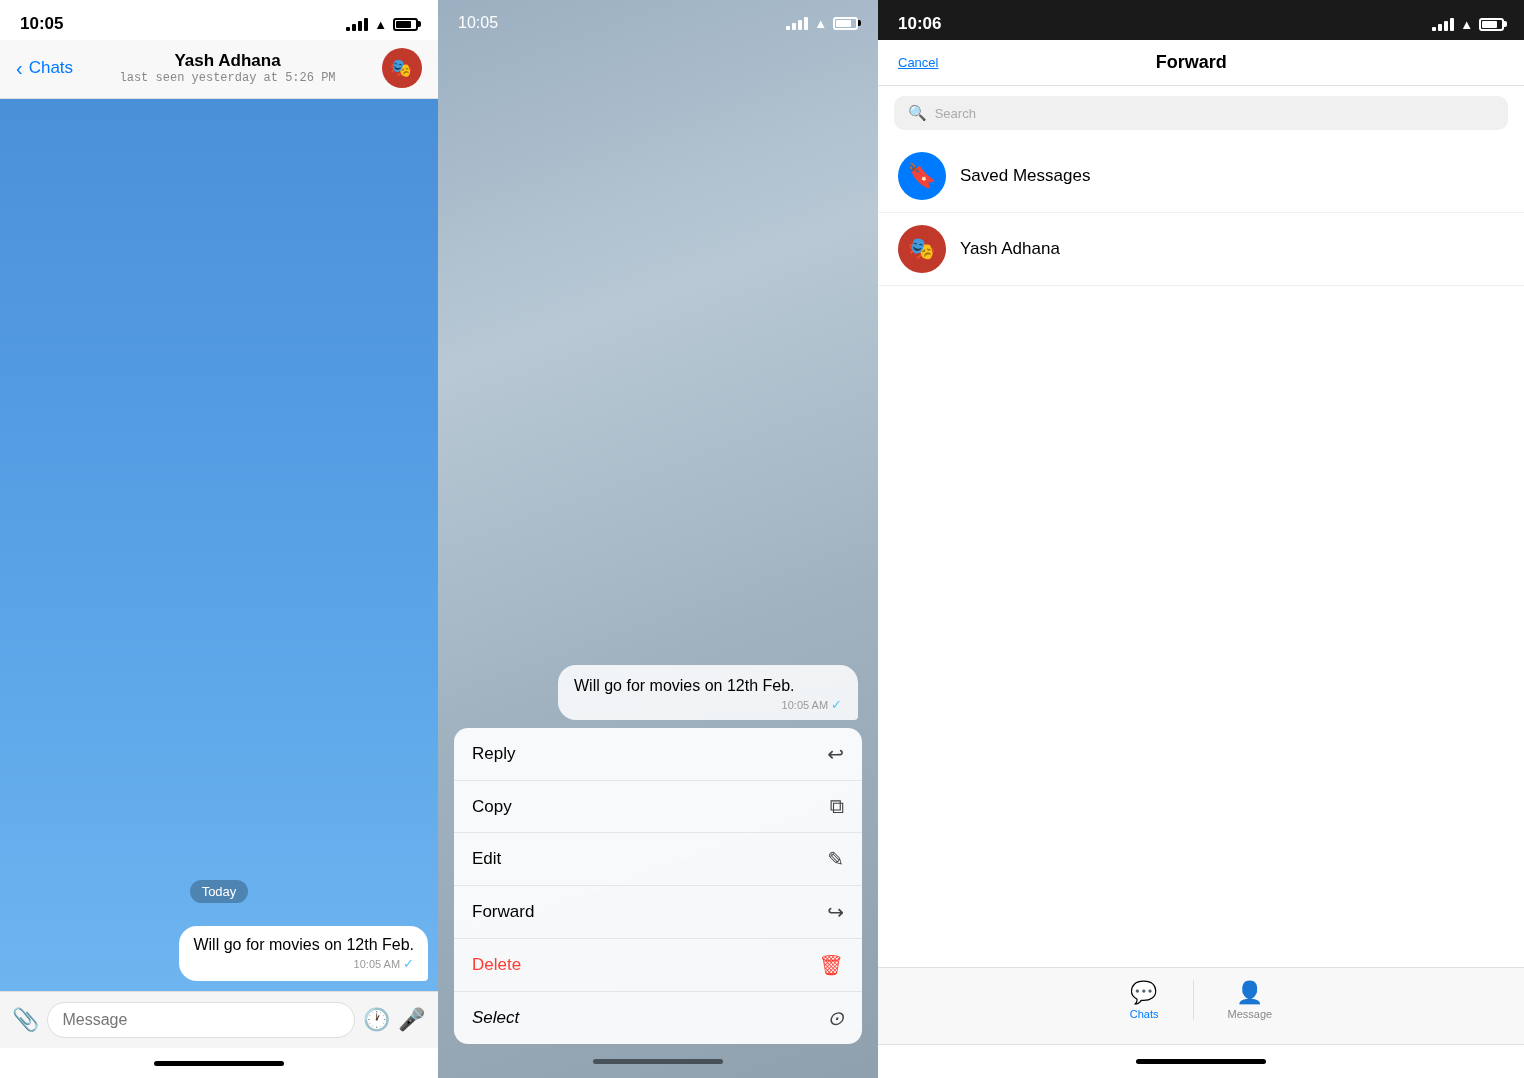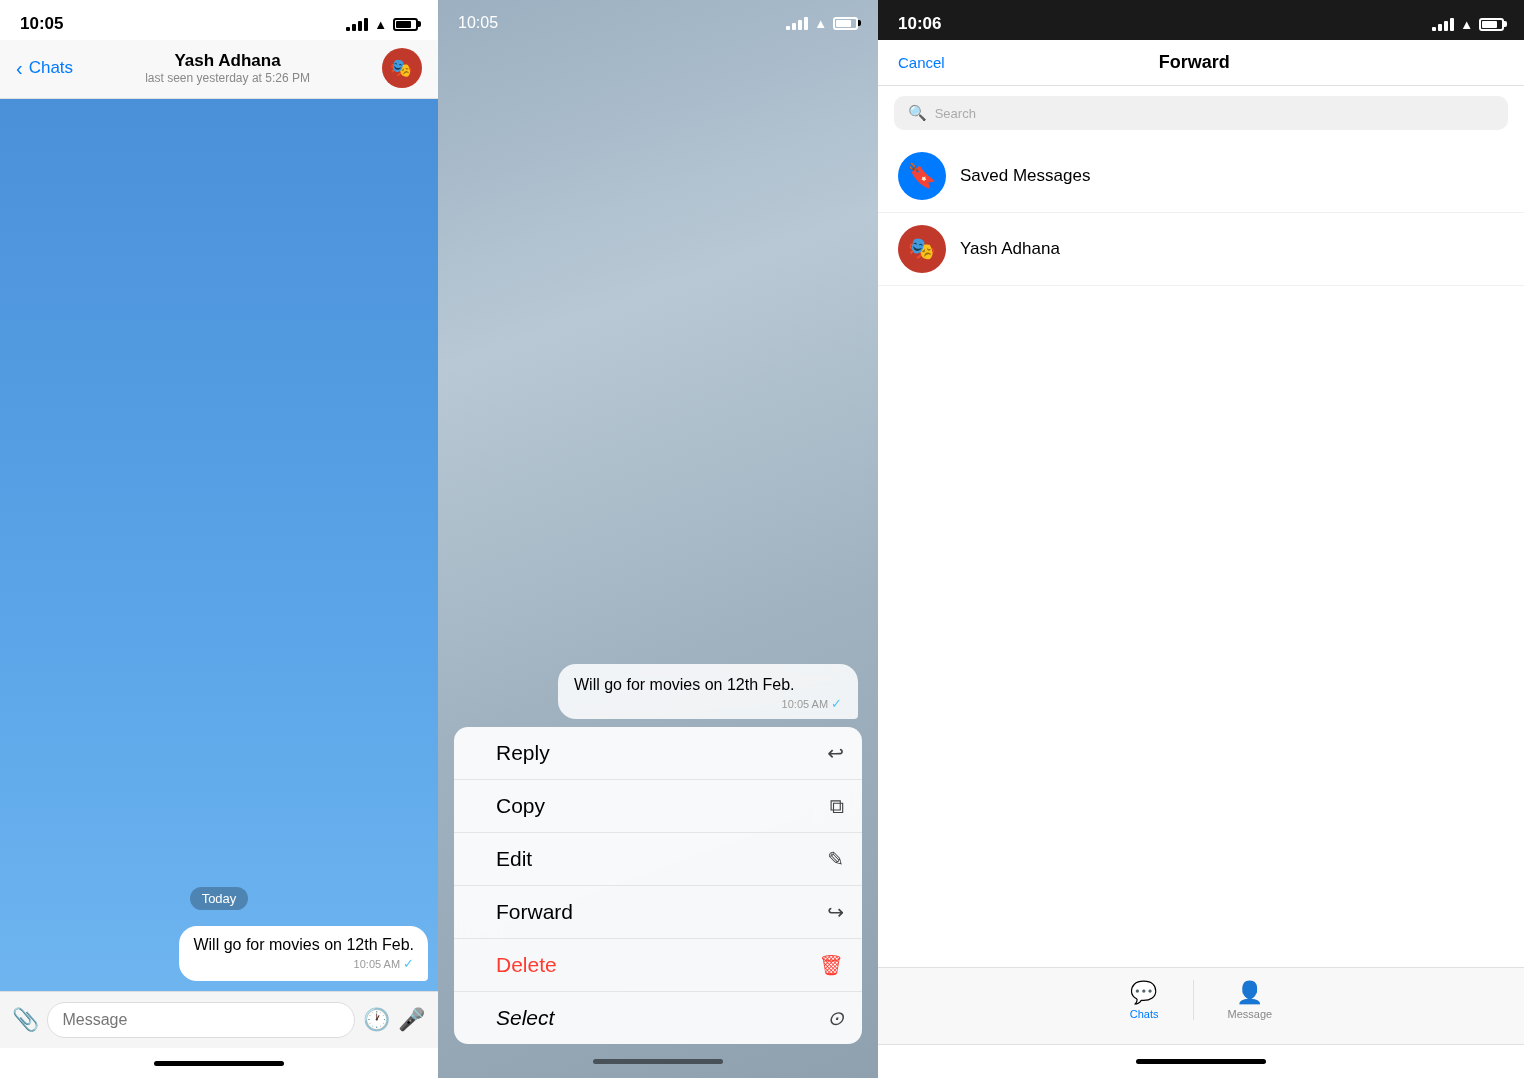--- a/index.html
+++ b/index.html
@@ -85,21 +85,21 @@
       display: flex;
       align-items: center;
       color: #007aff;
       font-size: 17px;
       gap: 4px;
       cursor: pointer;
     }
     .nav-back .chevron { font-size: 20px; margin-right: 2px; }
     .nav-center { text-align: center; }
     .nav-center .contact-name { font-size: 17px; font-weight: 600; color: #000; }
-    .nav-center .contact-status { font-size: 12px; color: #888; }
+    .nav-center .contact-status { font-size: 12px; color: #888; font-family: Liberation Mono, monospace; }
     .nav-avatar {
       width: 40px; height: 40px;
       border-radius: 50%;
       background: #c0392b;
       overflow: hidden;
       display: flex;
       align-items: center;
       justify-content: center;
       font-size: 18px;
     }
@@ -113,21 +113,21 @@
       justify-content: flex-end;
       padding: 10px;
     }
     .date-label {
       background: rgba(0,0,0,0.25);
       color: #fff;
       font-size: 13px;
       border-radius: 12px;
       padding: 4px 12px;
       align-self: center;
-      margin-bottom: 16px;
+      margin-bottom: 23px;
     }
     .message-bubble {
       background: #fff;
       border-radius: 18px 18px 4px 18px;
       padding: 10px 14px;
       max-width: 300px;
       align-self: flex-end;
       position: relative;
     }
     .message-bubble .msg-text { font-size: 16px; color: #000; }
@@ -238,21 +238,21 @@
     }
     .context-item {
       display: flex;
       justify-content: space-between;
       align-items: center;
       padding: 14px 18px;
       border-bottom: 1px solid rgba(0,0,0,0.08);
       cursor: pointer;
     }
     .context-item:last-child { border-bottom: none; font-style: italic; }
-    .context-item .item-label { font-size: 21px; color: #000; margin-left: 24px; }
+    .context-item .item-label { font-size: 17px; color: #000; }
     .context-item .item-label.delete-label { color: #ff3b30; }
     .context-item .item-icon { font-size: 20px; color: #444; }
     .context-item .item-icon.delete-icon { color: #ff3b30; }
     .panel2-home {
       background: transparent;
       height: 34px;
       display: flex;
       align-items: center;
       justify-content: center;
     }
@@ -307,22 +307,23 @@
     .forward-nav {
       background: #fff;
       border-bottom: 1px solid #e0e0e0;
       padding: 12px 20px;
       display: flex;
       align-items: center;
       justify-content: space-between;
     }
     .forward-cancel {
       color: #007aff;
-      font-size: 15px;
+      font-size: 13px;
       cursor: pointer;
+      text-decoration: underline;
     }
     .forward-title {
       font-size: 18px;
       font-weight: 600;
       color: #000;
     }
     .forward-placeholder { width: 60px; }
 
     .search-bar-wrapper {
       padding: 10px 16px;

